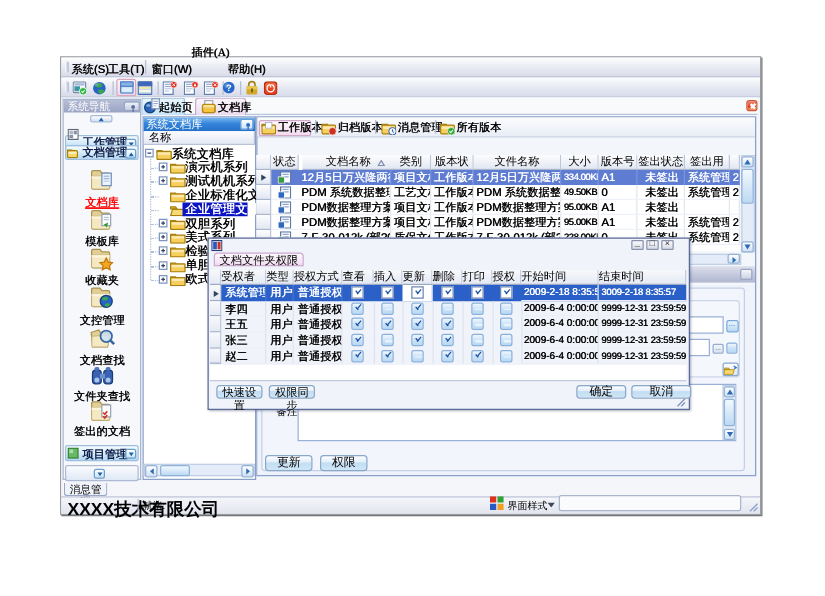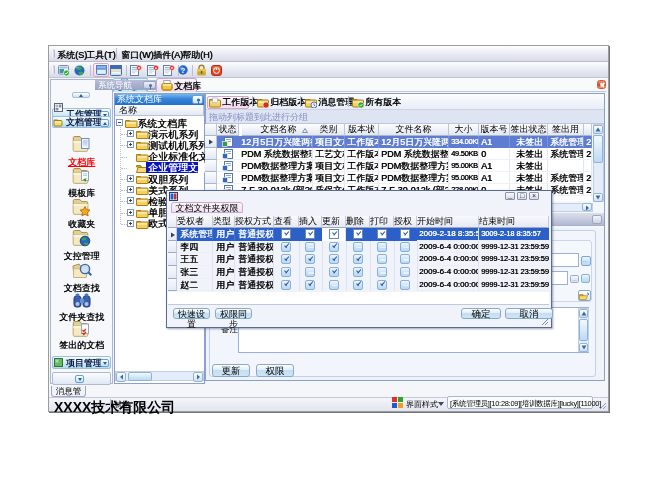--- a/index.html
+++ b/index.html
@@ -17,21 +17,21 @@
 .vsep { width:1px; background:#b6bfd4; }
 #contentbg { left:49px; top:78px; width:559px; height:319px; background:#f4f6fa; }
 #tabrow { left:114px; top:78px; width:492px; height:14px; background:#f8fafc; border-bottom:1px solid #bac6dc;}
 .tab1 { left:113px; top:78px; width:35px; height:14px; background:linear-gradient(#e8f5fd,#c8e5f8); border:1px solid #9fc0de; border-bottom:none; border-radius:2px 2px 0 0; }
 .tab2 { left:156px; top:78px; width:41px; height:14px; background:linear-gradient(#fbf5fb,#eadcf0); border:1px solid #c8a8cc; border-bottom:none; border-radius:3px 3px 0 0; }
 .tabt { font-size:9px; line-height:13px; color:#000; white-space:nowrap; }
 #redx { left:597px; top:80px; width:9px; height:9px; background:linear-gradient(#f09078 0%,#e8513a 45%,#e03818 60%,#f0a070 100%); border:1px solid #d05838; border-radius:2.5px; }
 #redx:before { content:""; position:absolute; left:1.6px; top:3px; width:4.6px; height:1.6px; background:#fff; transform:rotate(45deg); }
 #redx:after { content:""; position:absolute; left:1.6px; top:3px; width:4.6px; height:1.6px; background:#fff; transform:rotate(-45deg); }
 #lnav { left:50px; top:79px; width:63px; height:305px; background:#f6f8fb; border:1px solid #a9b6d2; }
-#lnavhdr { left:51px; top:80px; width:61px; height:10px; background:linear-gradient(#b6bdd6,#9aa3c4); color:#fff; font-size:8.5px; line-height:10px; padding-left:3px;margin-left:44px; }
+#lnavhdr { left:51px; top:80px; width:61px; height:10px; background:linear-gradient(#b6bdd6,#9aa3c4); color:#fff; font-size:8.5px; line-height:10px; padding-left:3px; }
 #lnavpin { right:0; top:1px; width:13px; height:8px; background:linear-gradient(#eef1f7,#c3cee1); border:1px solid #98a6c3; border-radius:2px; }
 #chev { left:72px; top:92px; width:18px; height:6px; background:linear-gradient(#fff,#cfe0f5); border:1px solid #a8bcd8; border-radius:2px; }
 .accbar { left:52px; width:59px; height:12px; border:1px solid #9dbfdd; border-radius:2px;
   background:linear-gradient(#f6fbfe,#d7ecfa 50%,#b3d9f2); font-size:9px; line-height:11px; color:#10204a; font-weight:bold; padding-left:13px; white-space:nowrap; }
 .accbtn { right:1px; top:1.5px; width:9px; height:8px; border:1px solid #6aa0cc; border-radius:2px;
   background:linear-gradient(#ffffff,#c8e2f6); }
 .arr { width:0; height:0; border-left:2.5px solid transparent; border-right:2.5px solid transparent; }
 .arr.dn { border-top:3px solid #1e62a8; }
 .arr.up { border-bottom:3px solid #1e62a8; }
 .nlbl { left:50px; width:63px; text-align:center; font-size:9px; color:#000; white-space:nowrap; }
@@ -74,21 +74,21 @@
 </head>
 <body>
 <div id="page">
 <div class="a" id="win"></div>
 <div class="a" id="menubar"></div>
 <div class="a grip" style="left:52px;top:49px;"></div>
 <div class="a mi" style="left:57px;top:49px;">系统(S)</div>
 <div class="a mi" style="left:86px;top:49px;">工具(T)</div>
 <div class="a vsep" style="left:116px;top:48px;height:11px;"></div>
 <div class="a mi" style="left:121px;top:49px;">窗口(W)</div>
-<div class="a mi" style="left:153px;top:49px;">插件(A)</div>
+<div class="a mi" style="left:153px;top:36px;font-family:Liberation Serif, serif;">插件(A)</div>
 <div class="a mi" style="left:182px;top:49px;">帮助(H)</div>
 <div class="a" id="toolbar"></div>
 <div class="a grip" style="left:52px;top:65px;"></div>
 <svg class="a" style="left:58px;top:65px" width="12" height="11" viewBox="0 0 12 11">
       <rect x="0.5" y="0.5" width="10" height="8.5" rx="1" fill="#f6f8fb" stroke="#7a8aa8"></rect>
       <rect x="1.5" y="1.5" width="8" height="2" fill="#a8bcd8"></rect>
       <rect x="1.5" y="4" width="4.5" height="4" fill="#3898a8"></rect>
       <circle cx="8.5" cy="8" r="3" fill="#2eb440" stroke="#fff" stroke-width="0.7"></circle>
       <path d="M7.2 8 L8.2 9 L9.8 7.2" stroke="#fff" stroke-width="0.9" fill="none"></path>
     </svg>
@@ -422,21 +422,20 @@
 <div class="a vbtn" style="left:318px;top:96px;">消息管理</div>
 <div class="a vsep" style="left:348px;top:96px;height:11px"></div>
 <svg class="a" style="left:352px;top:96.5px" width="12" height="11" viewBox="0 0 12 11">
       <path d="M0.5 2.5 h4.5 l1 1.5 h-5.5Z" fill="#e8b830" stroke="#a88010"></path>
       <rect x="0.5" y="3" width="11" height="7" rx="1" fill="#f6cf5c" stroke="#a88010"></rect>
       <rect x="1.3" y="4.2" width="9.4" height="2" fill="#fff" opacity="0.55"></rect>
       <circle cx="9" cy="8" r="3" fill="#30a830" stroke="#fff" stroke-width="0.5"></circle>
       <path d="M7.6 8 l1 1.1 1.8-2.1" stroke="#fff" stroke-width="0.9" fill="none"></path>
     </svg>
 <div class="a vbtn" style="left:365px;top:96px;">所有版本</div>
-<div class="a" id="grpbar">拖动列标题到此进行分组</div>
 <div class="a" style="left:206px;top:124px;width:386px;height:77px;background:#fff"></div>
 <div class="a ghead" style="left:205px;top:124px;width:12px;height:12px"></div>
 <div class="a ghead" style="left:217px;top:124px;width:22px;height:12px">状态图</div>
 <div class="a ghead" style="left:242px;top:124px;width:74px;height:12px">文档名称</div>
 <div class="a ghead" style="left:313px;top:124px;width:32px;height:12px">类别</div>
 <div class="a ghead" style="left:345px;top:124px;width:34px;height:12px">版本状态</div>
 <div class="a ghead" style="left:379px;top:124px;width:70px;height:12px">文件名称</div>
 <div class="a ghead" style="left:449px;top:124px;width:30px;height:12px">大小</div>
 <div class="a ghead" style="left:479px;top:124px;width:31px;height:12px">版本号</div>
 <div class="a ghead" style="left:510px;top:124px;width:38px;height:12px">签出状态</div>
@@ -592,21 +591,20 @@
       <rect x="0" y="0" width="5" height="5" fill="#e03020"></rect>
       <rect x="6" y="0" width="5" height="5" fill="#30a030"></rect>
       <rect x="0" y="6" width="5" height="5" fill="#2858c8"></rect>
       <rect x="6" y="6" width="5" height="5" fill="#f0a020"></rect>
     </svg>
 <div class="a t" style="left:406px;top:399px;font-size:8px">界面样式</div>
 <svg class="a" style="left:438px;top:402px" width="6" height="4" viewBox="0 0 6 4">
       <path d="M0 0 H6 L3 4Z" fill="#404860"></path>
     </svg>
 <div class="a" style="left:447px;top:396px;width:146px;height:13px;background:#fafbfd;border:1px solid #aab6cc;border-radius:2px"></div>
-<div class="a t" style="left:450px;top:399px;font-size:7.5px;letter-spacing:-0.3px">[系统管理员][10:28:09][培训数据库][lucky][11000]</div>
 <svg class="a" style="left:596px;top:399px" width="11" height="11" viewBox="0 0 11 11">
       <path d="M10 10 L10 10" stroke="#8aa0c8" stroke-width="1"></path>
       <path d="M7 10 L10 7" stroke="#8aa0c8" stroke-width="1"></path>
       <path d="M4 10 L10 4" stroke="#8aa0c8" stroke-width="1"></path>
     </svg>
 <div class="a" id="dlg"></div>
 <div class="a" id="dlgtab">文档文件夹权限</div>
 <div class="a dhead" style="left:168px;top:216px;width:9px;height:12px"></div>
 <div class="a dhead" style="left:177px;top:216px;width:36px;height:12px">受权者</div>
 <div class="a dhead" style="left:213px;top:216px;width:22px;height:12px">类型</div>

